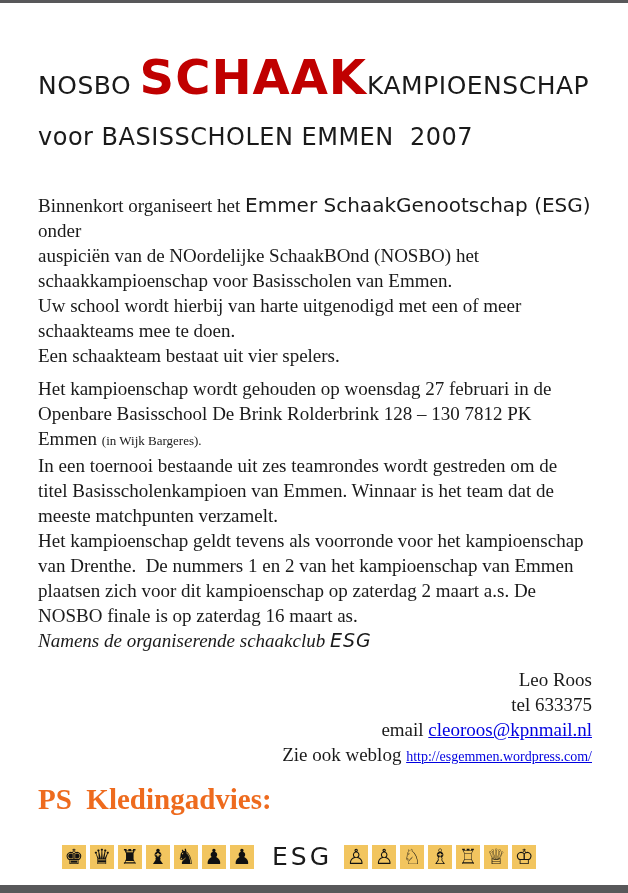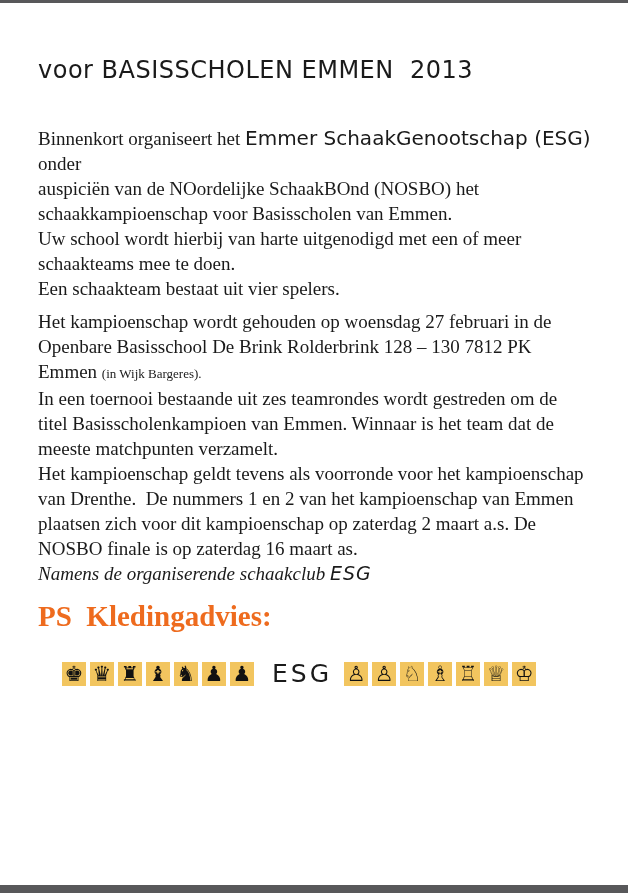--- a/index.html
+++ b/index.html
@@ -75,22 +75,23 @@
     font-size:25px;letter-spacing:3px;margin:0 12px 0 14px;color:#1a1a1a;
   }
 </style>
 </head>
 <body>
 
 <div class="edge-bar top"></div>
 
 <div class="page">
 
+  <h1 class="title"><span>NOSBO </span><span class="hl">SCHAAK</span><span>KAMPIOENSCHAP</span></h1>
 
-  <div class="subtitle">voor BASISSCHOLEN EMMEN  2013</div>
+  <div class="subtitle">voor BASISSCHOLEN EMMEN  2007</div>
 
   <p class="para p1"><span>Binnenkort organiseert het </span><span class="comic">Emmer SchaakGenootschap (ESG)</span><span> onder
 auspiciën van de NOordelijke SchaakBOnd (NOSBO) het
 schaakkampioenschap voor Basisscholen van Emmen.
 Uw school wordt hierbij van harte uitgenodigd met een of meer
 schaakteams mee te doen.
 Een schaakteam bestaat uit vier spelers.</span></p>
 
   <p class="para p2"><span>Het kampioenschap wordt gehouden op woensdag 27 februari in de
 Openbare Basisschool De Brink Rolderbrink 128 – 130 7812 PK
@@ -98,20 +99,26 @@
 In een toernooi bestaande uit zes teamrondes wordt gestreden om de
 titel Basisscholenkampioen van Emmen. Winnaar is het team dat de
 meeste matchpunten verzamelt.
 Het kampioenschap geldt tevens als voorronde voor het kampioenschap
 van Drenthe.&nbsp; De nummers 1 en 2 van het kampioenschap van Emmen
 plaatsen zich voor dit kampioenschap op zaterdag 2 maart a.s. De
 NOSBO finale is op zaterdag 16 maart as.</span></p>
 
   <p class="para p3"><span>Namens de organiserende schaakclub </span><span class="comic esg-inline">ESG</span></p>
 
+  <div class="contact">
+    <div>Leo Roos</div>
+    <div>tel 633375</div>
+    <div><span>email </span><a class="link">cleoroos@kpnmail.nl</a></div>
+    <div><span>Zie ook weblog </span><a class="link weblog-link">http://esgemmen.wordpress.com/</a></div>
+  </div>
 
   <div class="ps-line">
     <span>PS&nbsp; Kledingadvies:</span>
   </div>
 
   <div class="chess-row">
     <span class="piece-group">
         <span class="square">♚</span>
         <span class="square">♛</span>
         <span class="square">♜</span>

